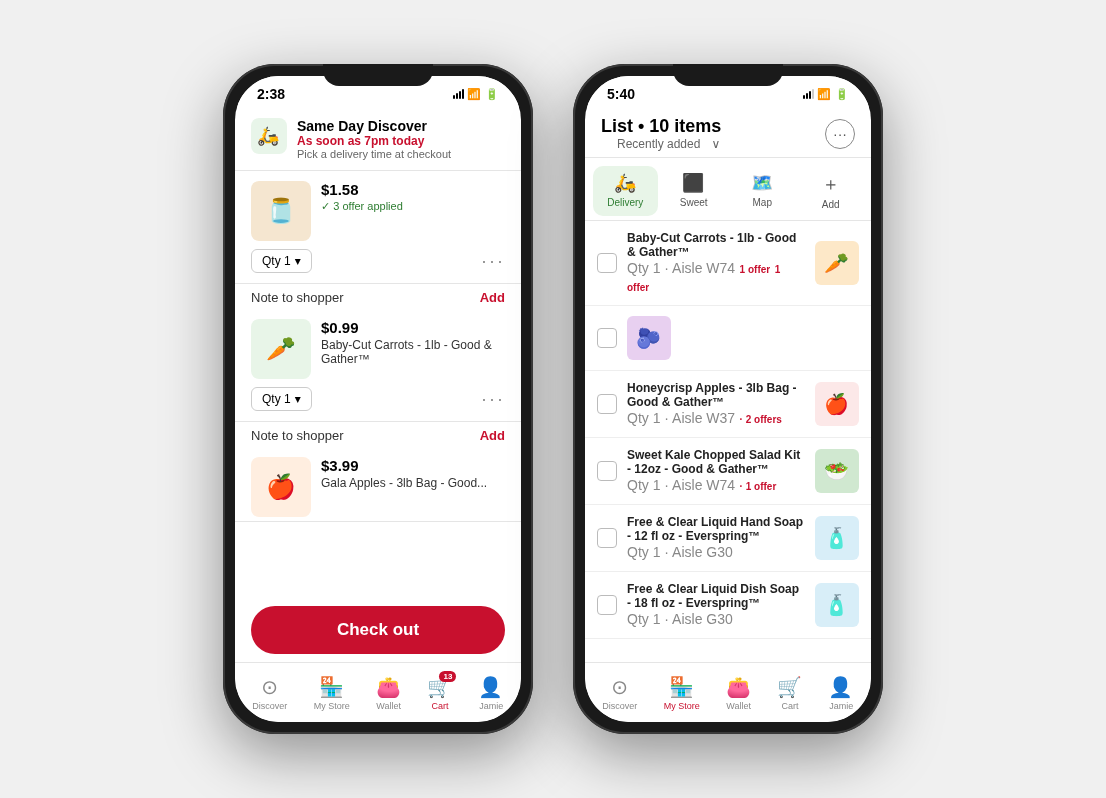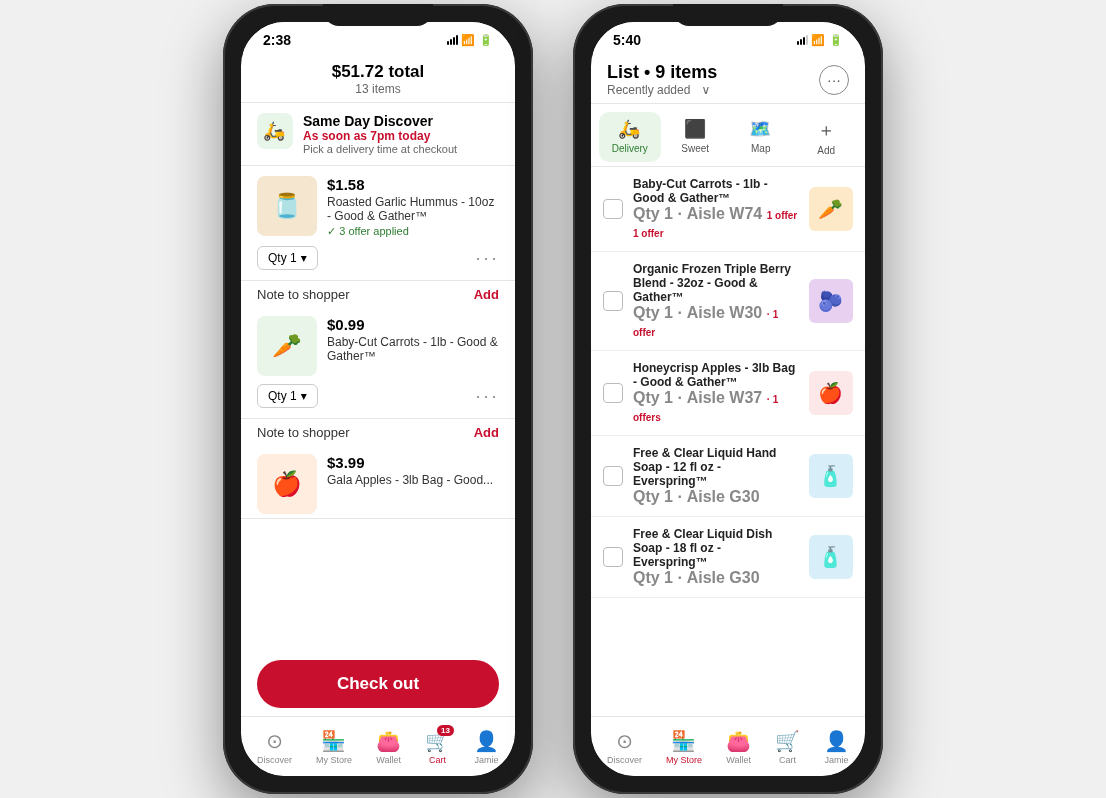--- a/index.html
+++ b/index.html
@@ -12,24 +12,24 @@
       height: 798px;
       font-family: -apple-system, BlinkMacSystemFont, 'Helvetica Neue', Arial, sans-serif;
     }
     .phones-container {
       display: flex;
       gap: 40px;
       align-items: center;
     }
     .phone-frame {
       width: 310px;
-      height: 790px;
+      height: 670px;
       background: #1a1a1a;
       border-radius: 52px;
-      padding: 18px;
+      padding: 12px;
       box-shadow: 0 20px 60px rgba(0,0,0,0.4), inset 0 0 0 2px #3a3a3a;
       position: relative;
     }
     .phone-screen {
       width: 100%;
       height: 100%;
       background: #fff;
       border-radius: 44px;
       overflow: hidden;
       position: relative;
@@ -199,20 +199,21 @@
       align-items: center;
       border-bottom: 1px solid #e5e5e5;
     }
     .list-title { font-size: 18px; font-weight: 700; }
     .list-subtitle {
       font-size: 12px;
       color: #666;
       display: flex;
       align-items: flex-end;
       gap: 11px;
+      margin-left: 16px;
     }
     .more-circle {
       width: 30px;
       height: 30px;
       border: 1.5px solid #888;
       border-radius: 50%;
       display: flex;
       align-items: center;
       justify-content: center;
       font-size: 14px;
@@ -255,21 +256,21 @@
     }
     .checkbox {
       width: 20px;
       height: 20px;
       border: 1.5px solid #bbb;
       border-radius: 4px;
       flex-shrink: 0;
     }
     .list-item-info { flex: 1; }
     .list-item-name { font-size: 12px; font-weight: 600; color: #222; }
-    .list-item-detail { font-size: 16px; color: #888; margin-top: 7px; font-weight: bold; }
+    .list-item-detail { font-size: 14px; color: #888; margin-top: 7px; }
     .list-item-offer { font-size: 10px; color: #c8102e; font-weight: 600; }
     .list-item-img {
       width: 44px;
       height: 44px;
       border-radius: 6px;
       flex-shrink: 0;
       display: flex;
       align-items: center;
       justify-content: center;
       font-size: 20px;
@@ -294,40 +295,35 @@
             <div class="signal-bar" style="height:4px"></div>
             <div class="signal-bar" style="height:6px"></div>
             <div class="signal-bar" style="height:8px"></div>
             <div class="signal-bar" style="height:10px"></div>
           </div>
           <span style="font-size:11px">📶</span>
           <span style="font-size:11px">🔋</span>
         </div>
       </div>
 
-      <div class="cart-header">
-        <div class="cart-total">$51.72 total</div>
-        <div class="cart-items">13 items</div>
-      </div>
 
       <div class="delivery-section">
         <div class="delivery-icon">🛵</div>
         <div class="delivery-text">
           <div class="title">Same Day Discover</div>
           <div class="subtitle">As soon as 7pm today</div>
           <div class="desc">Pick a delivery time at checkout</div>
         </div>
       </div>
 
       <div class="product-item">
         <div class="product-row">
           <div class="product-img hummus">🫙</div>
           <div class="product-details">
             <div class="product-price">$1.58</div>
-            <div class="product-name">Roasted Garlic Hummus - 10oz - Good &amp; Gather™</div>
             <div class="offer-text">
               <span>✓</span>
               <span>3 offer applied</span>
             </div>
           </div>
         </div>
         <div class="product-controls">
           <div class="qty-btn">
             <span>Qty 1</span>
             <span>▾</span>
@@ -416,21 +412,21 @@
             <div class="signal-bar" style="height:8px"></div>
             <div class="signal-bar" style="height:10px; background:#ccc"></div>
           </div>
           <span style="font-size:11px">📶</span>
           <span style="font-size:11px">🔋</span>
         </div>
       </div>
 
       <div class="list-header">
         <div>
-          <div class="list-title">List • 9 items</div>
+          <div class="list-title">List • 10 items</div>
           <div class="list-subtitle">
             <span>Recently added</span>
             <span>∨</span>
           </div>
         </div>
         <div class="more-circle">···</div>
       </div>
 
       <div class="action-tabs">
         <div class="action-tab active">
@@ -461,44 +457,48 @@
               <span class="list-item-detail">Qty 1 · Aisle W74</span>
               <span class="list-item-offer">1 offer</span>
               <span class="list-item-offer">1 offer</span>
             </div>
           </div>
           <div class="list-item-img" style="background:#fde8c8;">🥕</div>
         </div>
 
         <div class="list-item-row">
           <div class="checkbox"></div>
-          <div class="list-item-info">
-            <div class="list-item-name">Organic Frozen Triple Berry Blend - 32oz - Good &amp; Gather™</div>
-            <div>
-              <span class="list-item-detail">Qty 1 · Aisle W30</span>
-              <span class="list-item-offer"> · </span>
-              <span class="list-item-offer">1 offer</span>
-            </div>
-          </div>
           <div class="list-item-img" style="background:#e8d0f0;">🫐</div>
         </div>
 
         <div class="list-item-row">
           <div class="checkbox"></div>
           <div class="list-item-info">
             <div class="list-item-name">Honeycrisp Apples - 3lb Bag - Good &amp; Gather™</div>
             <div>
               <span class="list-item-detail">Qty 1 · Aisle W37</span>
               <span class="list-item-offer"> · </span>
-              <span class="list-item-offer">1 offers</span>
+              <span class="list-item-offer">2 offers</span>
             </div>
           </div>
           <div class="list-item-img" style="background:#fce8e8;">🍎</div>
         </div>
 
+        <div class="list-item-row">
+          <div class="checkbox"></div>
+          <div class="list-item-info">
+            <div class="list-item-name">Sweet Kale Chopped Salad Kit - 12oz - Good &amp; Gather™</div>
+            <div>
+              <span class="list-item-detail">Qty 1 · Aisle W74</span>
+              <span class="list-item-offer"> · </span>
+              <span class="list-item-offer">1 offer</span>
+            </div>
+          </div>
+          <div class="list-item-img" style="background:#d0e8d0;">🥗</div>
+        </div>
 
         <div class="list-item-row">
           <div class="checkbox"></div>
           <div class="list-item-info">
             <div class="list-item-name">Free &amp; Clear Liquid Hand Soap - 12 fl oz - Everspring™</div>
             <div>
               <span class="list-item-detail">Qty 1 · Aisle G30</span>
             </div>
           </div>
           <div class="list-item-img" style="background:#d8eef8;">🧴</div>

